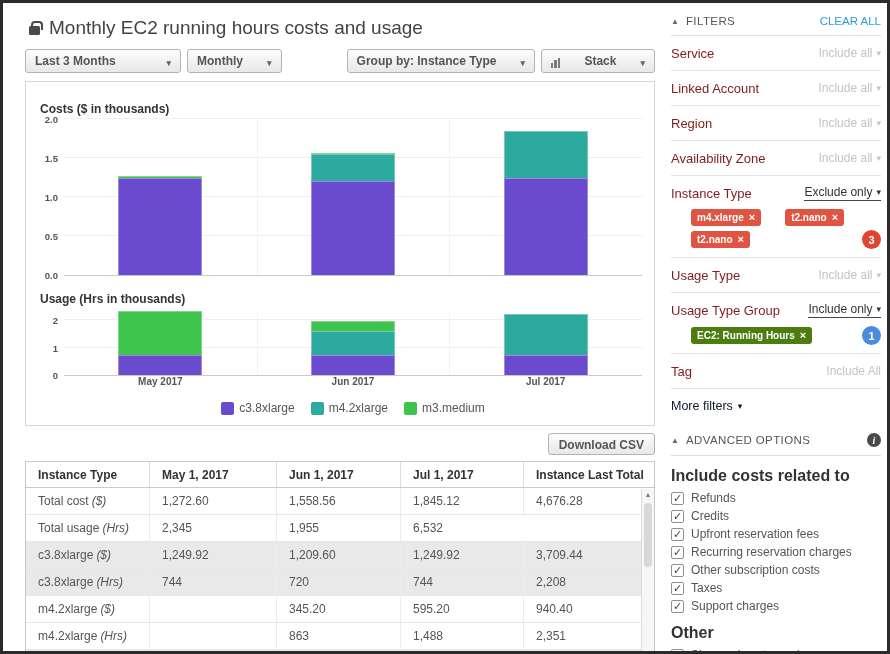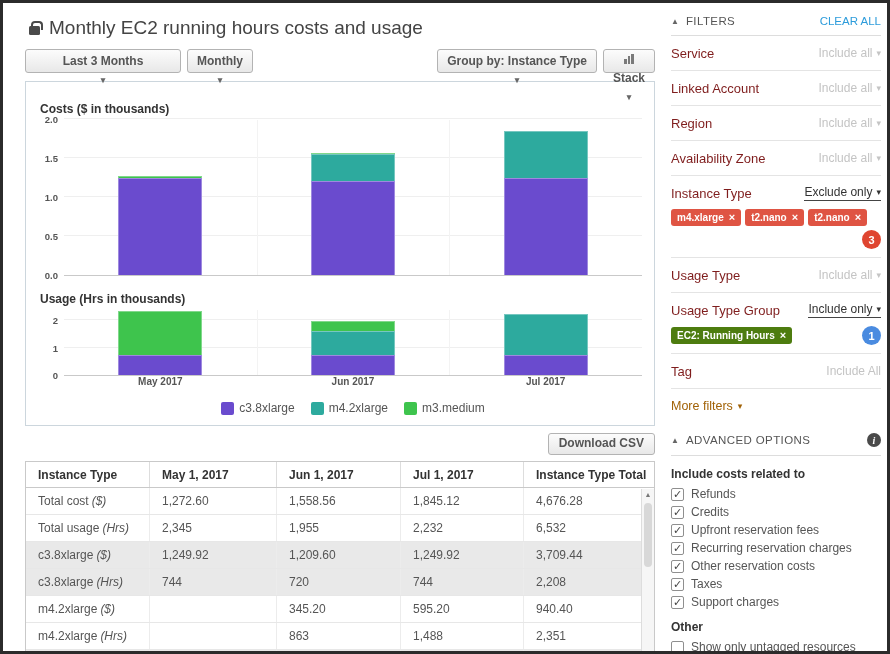--- a/index.html
+++ b/index.html
@@ -21,22 +21,22 @@
   .lock::before { content:""; position:absolute; top:-5px; left:1.5px; width:8px; height:7px;
     border:2px solid #4a4a4a; border-bottom:none; border-radius:4px 4px 0 0; }
   .page-title { font-size:19px; color:#444; }
 
   .toolbar { display:flex; align-items:center; gap:6px; margin-bottom:8px; }
   .toolbar .spacer { flex:1; }
   .btn {
     background:linear-gradient(#fcfcfc,#e8e8e8);
     border:1px solid #b3b3b3; border-radius:3px;
     font-size:12px; font-weight:bold; color:#555;
-    padding:4px 9px; height:24px; display:inline-flex; align-items:center; gap:7px;
-    cursor:pointer; white-space:nowrap;flex-direction:column;
+    padding:4px 9px; height:24px; display:inline-flex; align-items:flex-end; gap:24px;
+    cursor:pointer; white-space:nowrap;
   }
   .btn .caret { font-size:9px; color:#666; }
   .btn.wide { width:156px; justify-content:space-between; }
   .stack-icon { display:inline-flex; align-items:flex-end; gap:1px; height:10px; }
   .stack-icon i { display:block; width:2.5px; background:#7a7a7a; }
   .stack-icon i:nth-child(1){height:5px;} .stack-icon i:nth-child(2){height:8px;} .stack-icon i:nth-child(3){height:10px;}
 
   
   .chart-panel { border:1px solid #ccd6dd; background:#fff; padding:20px 12px 8px 10px; }
   .chart-title { font-size:12px; font-weight:bold; color:#333; margin:0 0 4px 4px; }
@@ -89,34 +89,34 @@
   .filter-block { border-bottom:1px solid #e4e4e4; padding:6px 0; }
   .filter-row { display:flex; align-items:center; justify-content:space-between; min-height:22px; }
   .filter-label { font-size:13px; color:#7f1d1d; }
   .filter-value { font-size:12px; display:inline-flex; align-items:center; gap:4px; cursor:pointer; }
   .filter-value.inactive { color:#c4c4c4; }
   .filter-value.active { color:#333; border-bottom:1px solid #444; padding-bottom:1px; }
   .filter-value .caret { font-size:9px; }
 
   .tags-row { display:flex; align-items:center; gap:4px; margin:5px 0 2px 0; flex-wrap:wrap; }
   .tag { color:#fff; font-size:10px; font-weight:bold; border-radius:3px; padding:3px 6px;
-         display:inline-flex; align-items:center; gap:5px; cursor:pointer; }
+         display:inline-flex; align-items:center; gap:5px; cursor:pointer;margin-left:20px; }
   .tag .x { font-weight:bold; font-size:11px; line-height:9px; }
   .badge { margin-left:auto; width:19px; height:19px; border-radius:50%; color:#fff;
            font-size:11px; font-weight:bold; display:flex; align-items:center; justify-content:center; }
 
-  .more-filters { font-size:12.5px; color:#a16207; padding:10px 0 6px 0; display:flex; align-items:center; gap:5px; cursor:pointer; }
+  .more-filters { font-size:12.5px; color:#0f172a; padding:10px 0 6px 0; display:flex; align-items:center; gap:5px; cursor:pointer; }
   .more-filters .caret { font-size:9px; }
 
   .adv-head { margin-top:14px; }
   .info-icon { margin-left:auto; width:14px; height:14px; border-radius:50%; background:#4a4a4a;
     color:#fff; font-size:10px; font-weight:bold; font-family:"Liberation Serif",serif; font-style:italic;
     display:flex; align-items:center; justify-content:center; }
 
-  .sub-heading { font-size:12px; font-weight:bold; color:#333; margin:11px 0 6px 0; }
+  .sub-heading { font-size:16px; font-weight:bold; color:#333; margin:11px 0 6px 0; }
   .cb-row { display:flex; align-items:center; gap:7px; margin:4px 0; }
   .cb { width:13px; height:13px; border:1px solid #8f8f8f; border-radius:2px; background:#fff;
         flex:none; display:flex; align-items:center; justify-content:center;
         font-size:11px; line-height:11px; color:#444; cursor:pointer; }
   .cb-label { font-size:12px; color:#555; }
 </style>
 </head>
 <body>
 
 <div class="main">
@@ -236,35 +236,34 @@
   <div class="download-row">
     <div class="btn small">Download CSV</div>
   </div>
 
   <div class="table-wrap">
     <div class="trow head" id="table-header">
         <div class="tcell">Instance Type</div>
         <div class="tcell">May 1, 2017</div>
         <div class="tcell">Jun 1, 2017</div>
         <div class="tcell">Jul 1, 2017</div>
-        <div class="tcell">Instance Type Total</div>
+        <div class="tcell">Instance Last Total</div>
       </div>
     <div class="tbody" id="table-body">
         <div class="trow">
           <div class="tcell">Total cost <span class="unit">($)</span></div>
           <div class="tcell">1,272.60</div>
           <div class="tcell">1,558.56</div>
           <div class="tcell">1,845.12</div>
           <div class="tcell">4,676.28</div>
         </div>
         <div class="trow">
           <div class="tcell">Total usage <span class="unit">(Hrs)</span></div>
           <div class="tcell">2,345</div>
           <div class="tcell">1,955</div>
-          <div class="tcell">2,232</div>
           <div class="tcell">6,532</div>
         </div>
         <div class="trow shaded">
           <div class="tcell">c3.8xlarge <span class="unit">($)</span></div>
           <div class="tcell">1,249.92</div>
           <div class="tcell">1,209.60</div>
           <div class="tcell">1,249.92</div>
           <div class="tcell">3,709.44</div>
         </div>
         <div class="trow shaded">
@@ -433,21 +432,21 @@
       <div class="cb-row">
         <div class="cb">✓</div>
         <div class="cb-label">Upfront reservation fees</div>
       </div>
       <div class="cb-row">
         <div class="cb">✓</div>
         <div class="cb-label">Recurring reservation charges</div>
       </div>
       <div class="cb-row">
         <div class="cb">✓</div>
-        <div class="cb-label">Other reservation costs</div>
+        <div class="cb-label">Other subscription costs</div>
       </div>
       <div class="cb-row">
         <div class="cb">✓</div>
         <div class="cb-label">Taxes</div>
       </div>
       <div class="cb-row">
         <div class="cb">✓</div>
         <div class="cb-label">Support charges</div>
       </div>
     </div>

